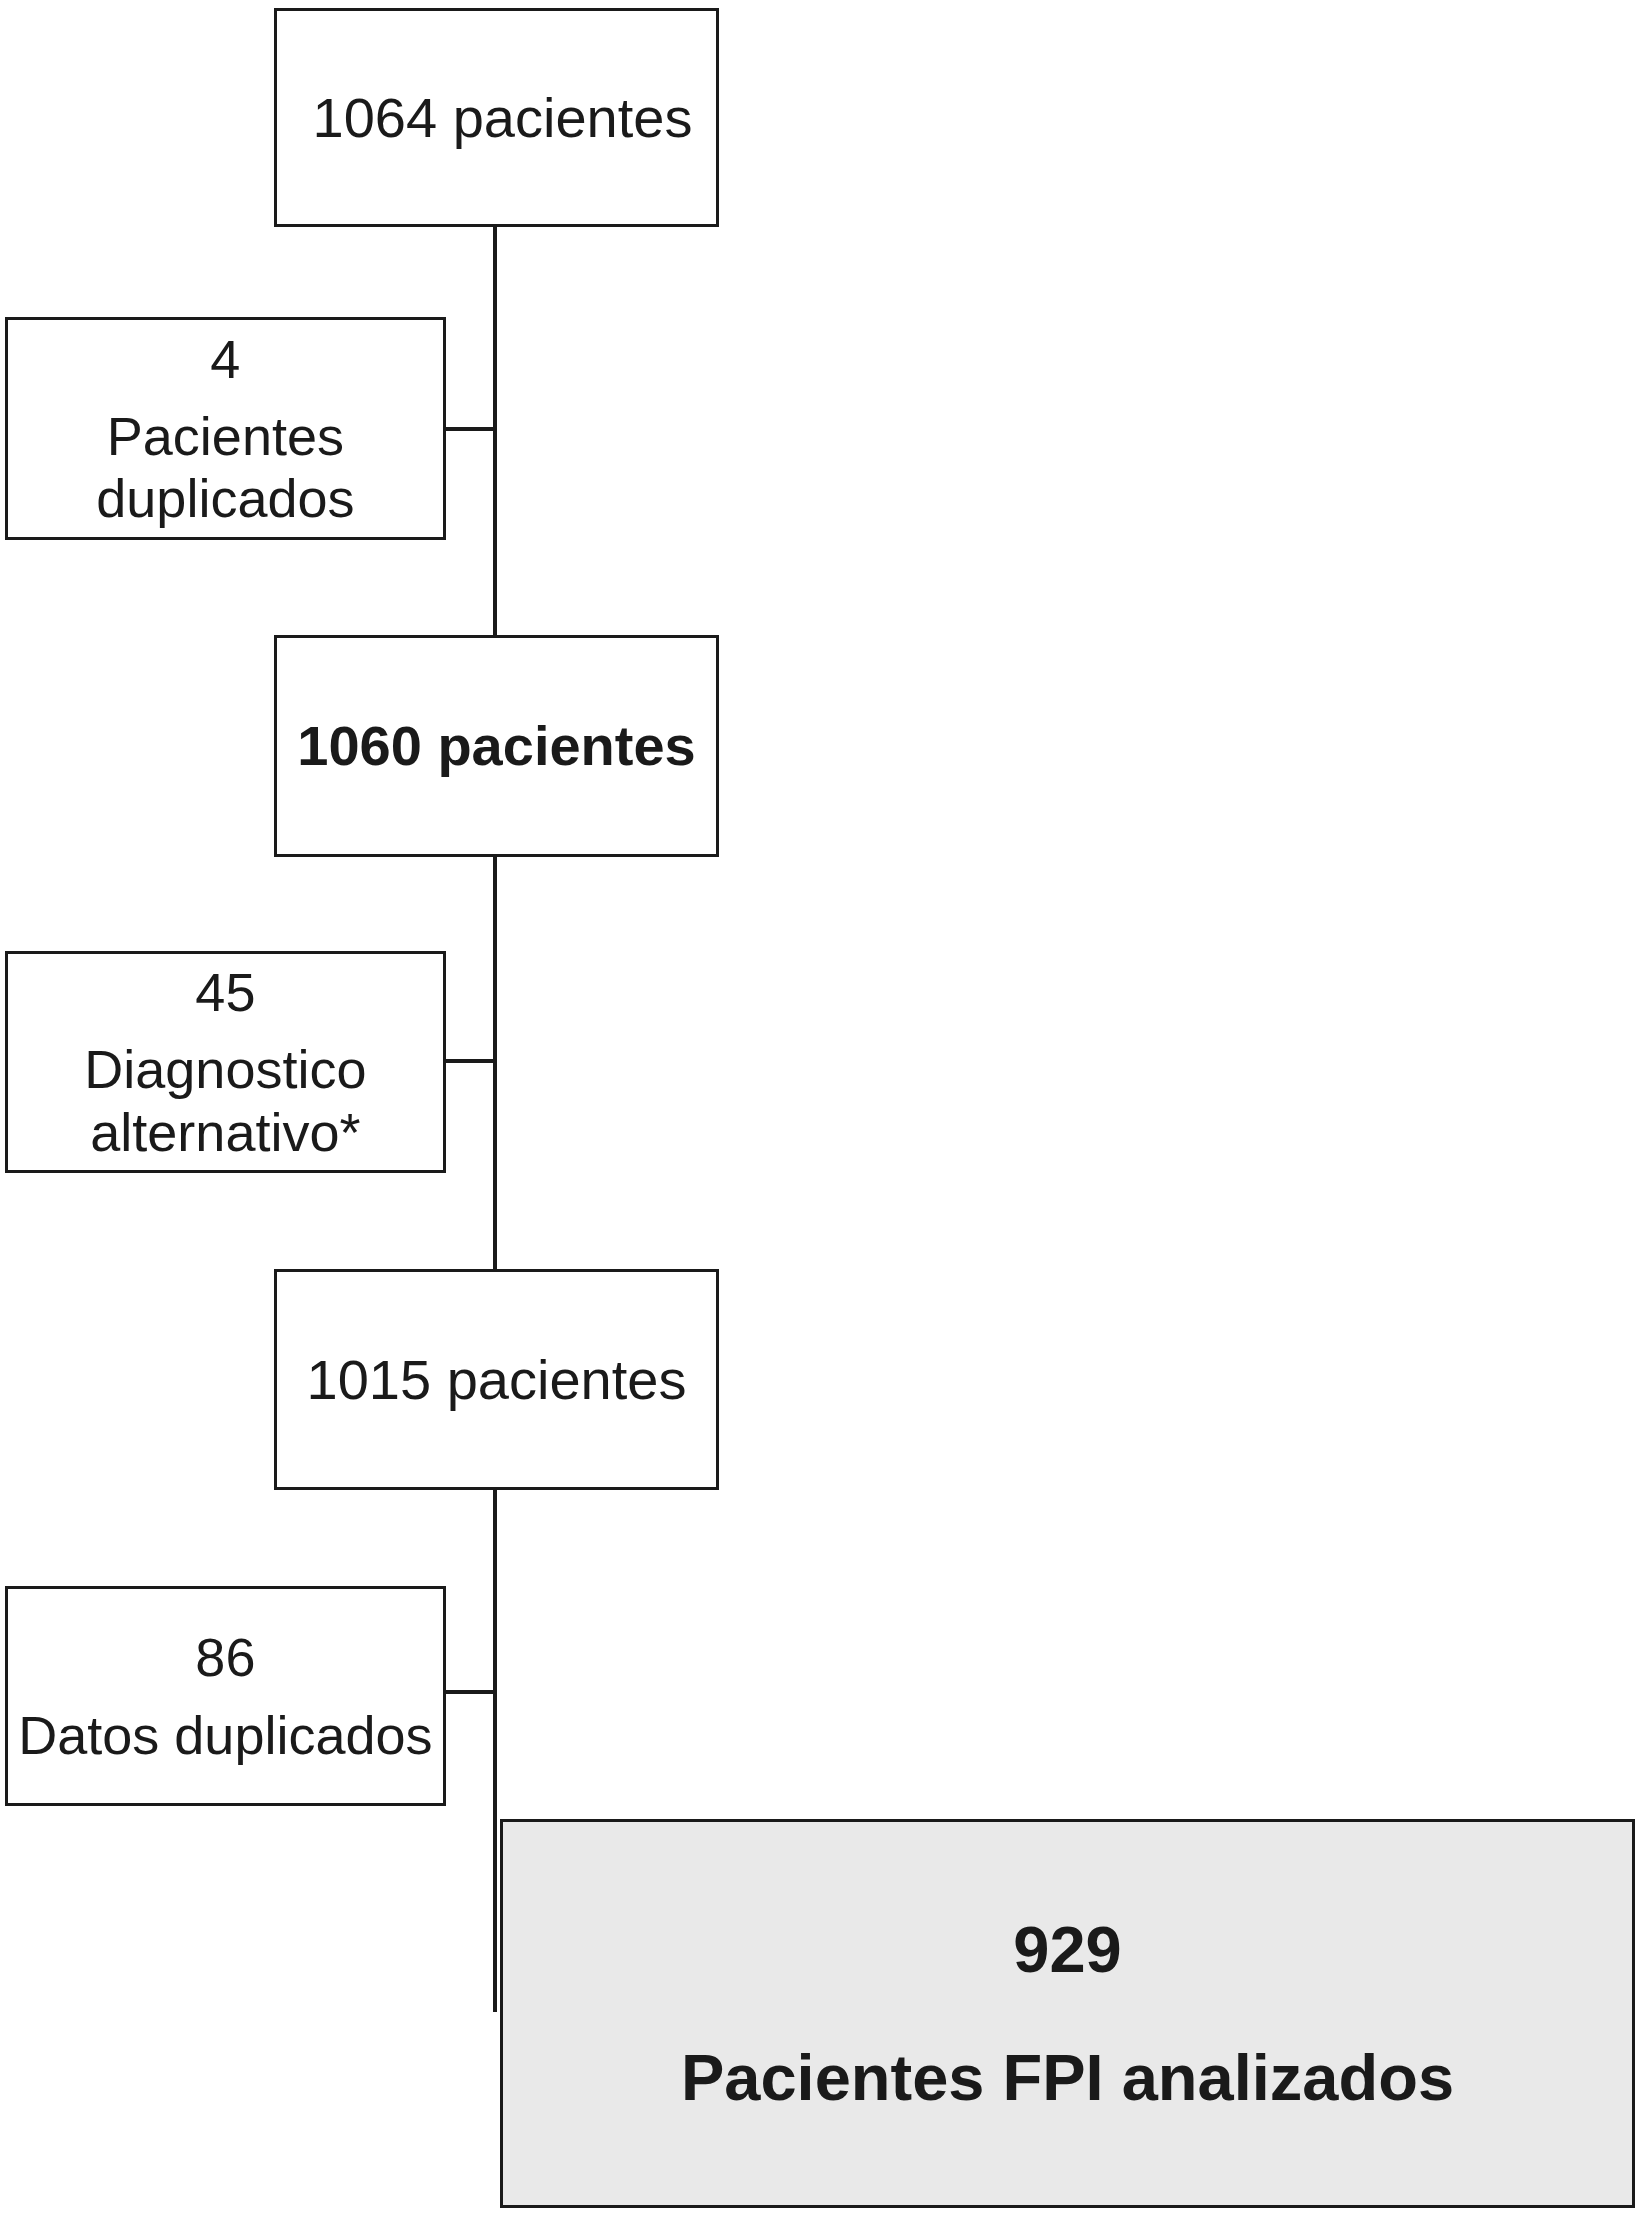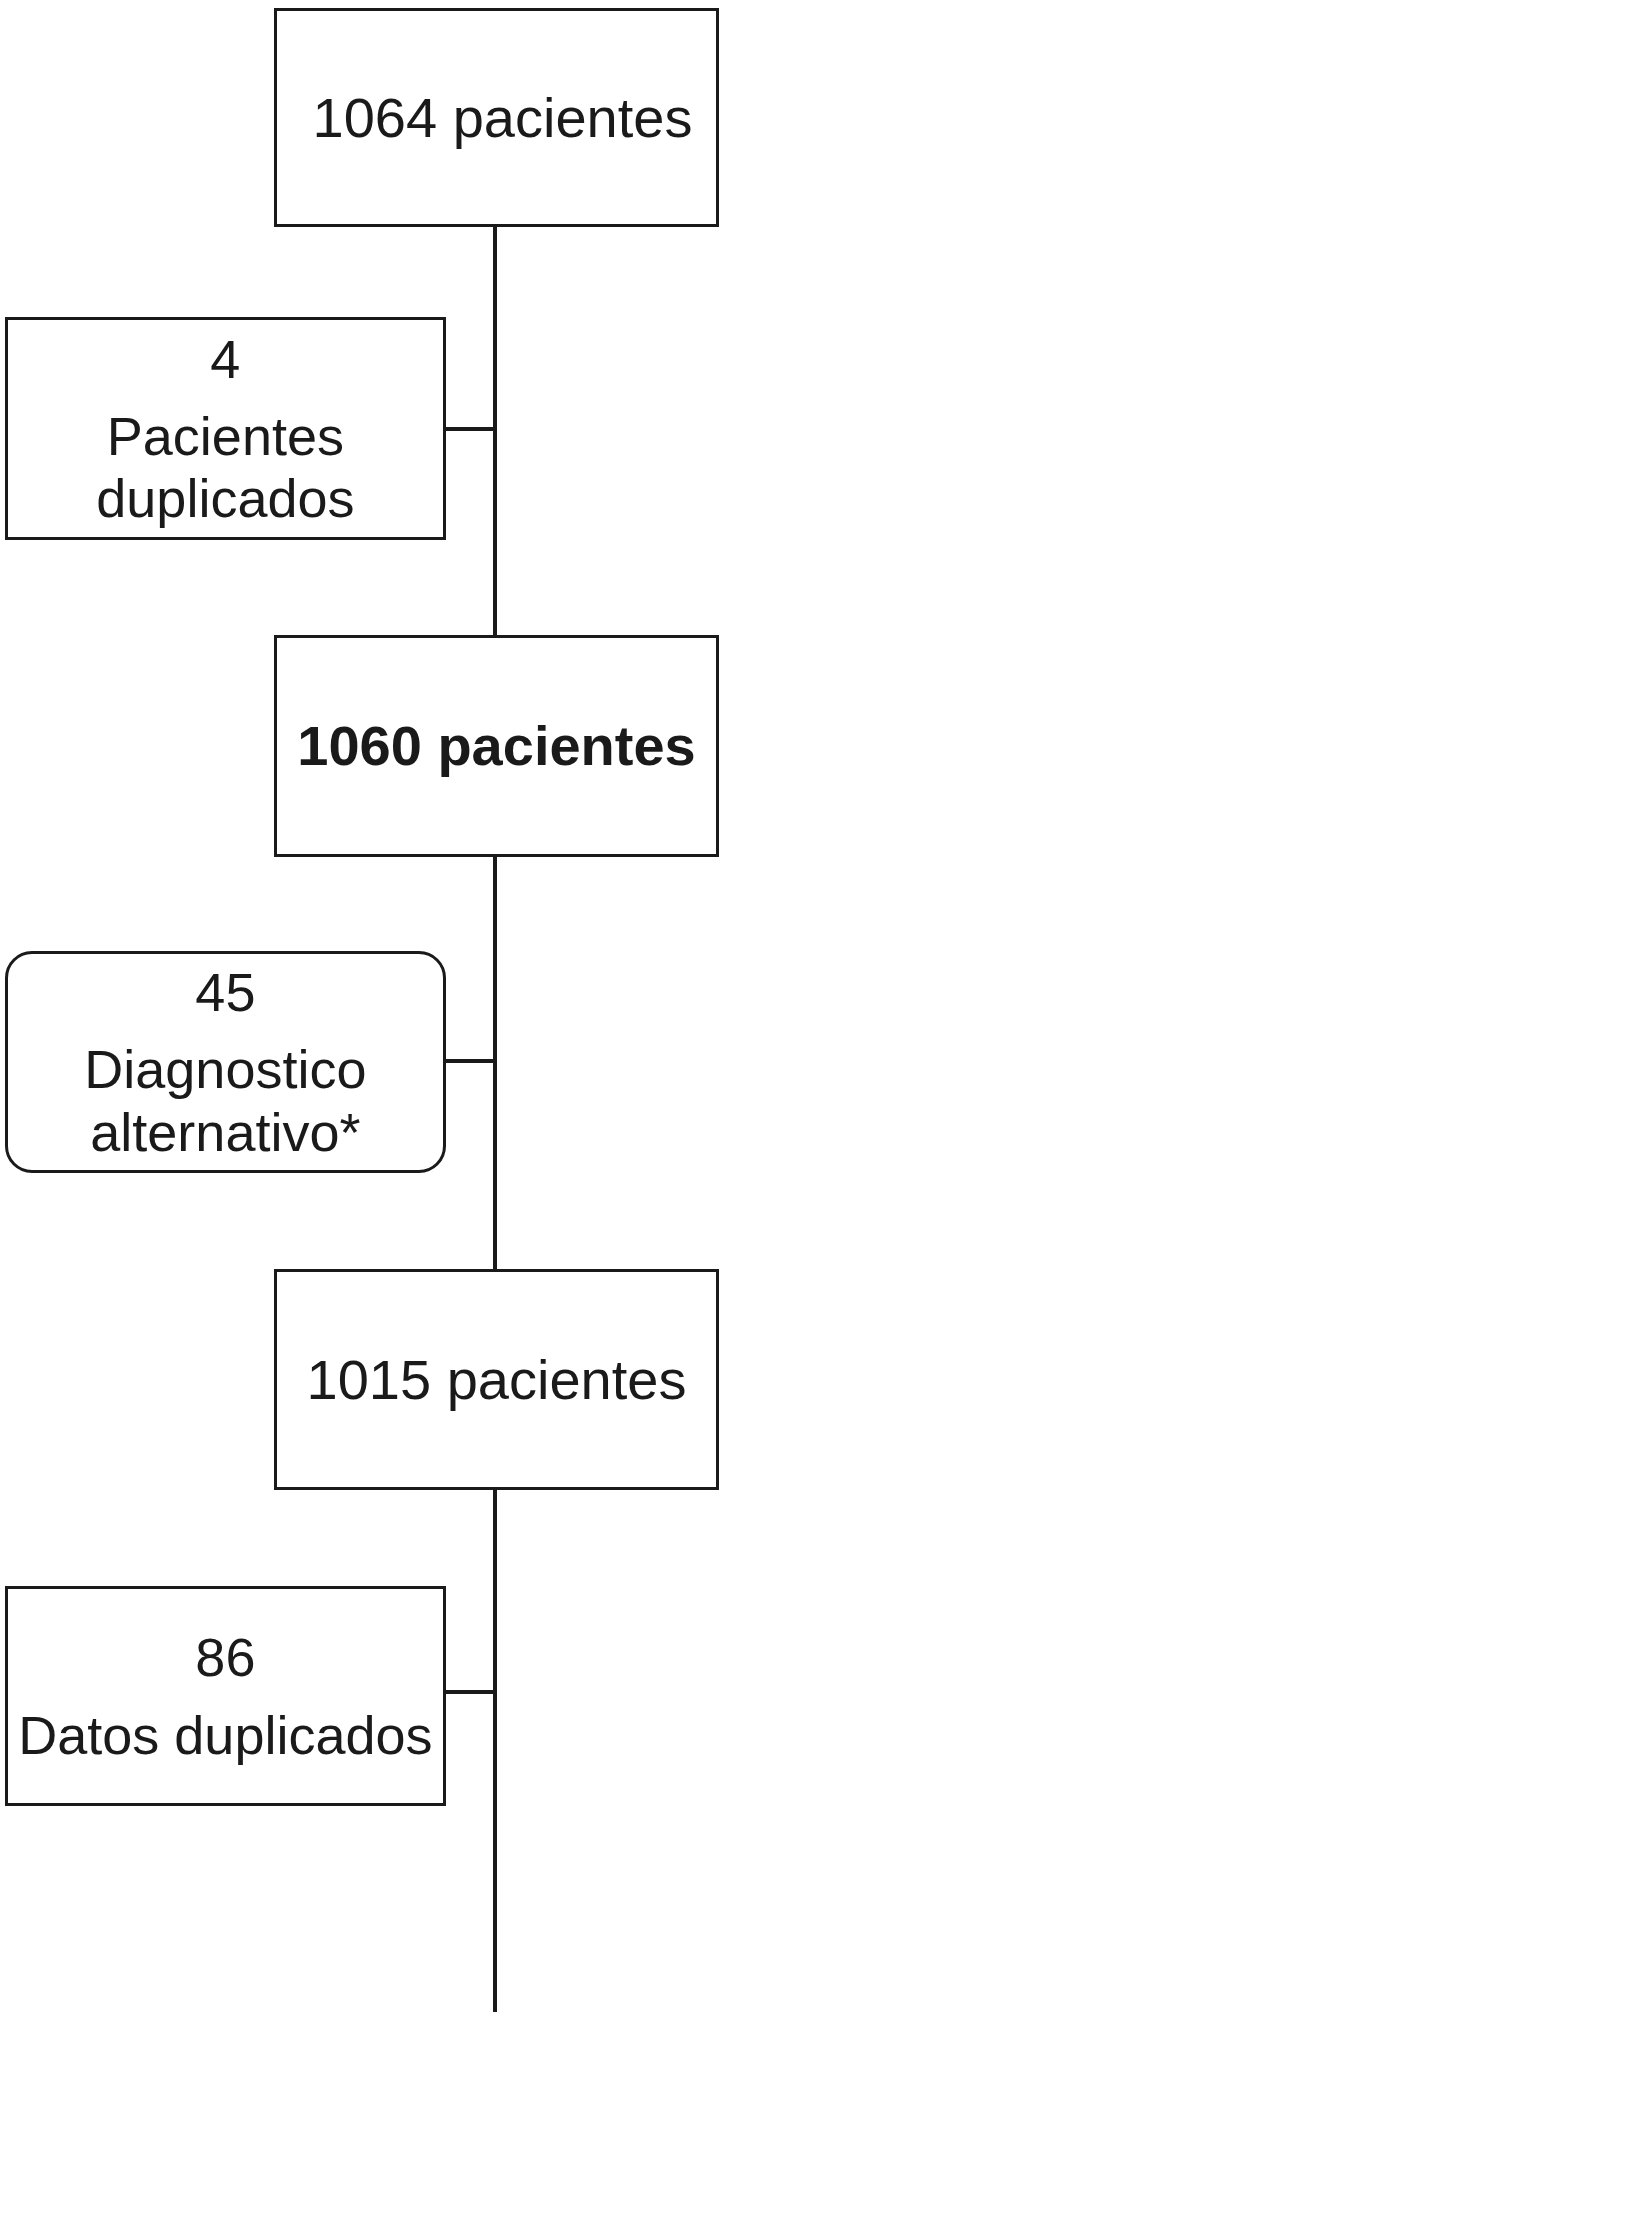--- a/index.html
+++ b/index.html
@@ -61,21 +61,21 @@
     background: #1a1a1a;
   }
   
   #spine            { left: 493px; top: 225px; width: 3.9px; height: 1787px; }
   #connector-1      { left: 446px; top: 427px;  width: 48px; height: 3.9px; }
   #connector-2      { left: 446px; top: 1059px; width: 48px; height: 3.9px; }
   #connector-3      { left: 446px; top: 1690px; width: 48px; height: 3.9px; }
   #stage-box-1      { left: 274px; top: 7.9px;    width: 445px; height: 219px; padding-left: 12px; }
   #excl-box-1       { left: 4.9px;   top: 317px;  width: 441px; height: 223px; }
   #stage-box-2      { left: 274px; top: 635px;  width: 445px; height: 222px; font-weight: bold; }
-  #excl-box-2       { left: 4.9px;   top: 951px;  width: 441px; height: 222px; border-radius: 27px; }
+  #excl-box-2       { left: 4.9px;   top: 951px;  width: 441px; height: 222px; }
   #stage-box-3      { left: 274px; top: 1269px; width: 445px; height: 221px; }
   #excl-box-3       { left: 4.9px;   top: 1586px; width: 441px; height: 220px; }
   #final-box        { left: 500px; top: 1819px; width: 1135px; height: 389px; }
 </style>
 </head>
 <body>
 
 <div id="canvas">
 
   <div class="vline" id="spine"></div>
@@ -103,15 +103,19 @@
   <div class="box side" id="excl-box-2">
     <div class="num">45</div>
     <div class="lbl">Diagnostico alternativo*</div>
   </div>
 
   <div class="box side" id="excl-box-3">
     <div class="num">86</div>
     <div class="lbl">Datos duplicados</div>
   </div>
 
+  <div class="box final" id="final-box">
+    <div class="num">929</div>
+    <div class="lbl">Pacientes FPI analizados</div>
+  </div>
 
 </div>
 
 
 </body></html>

